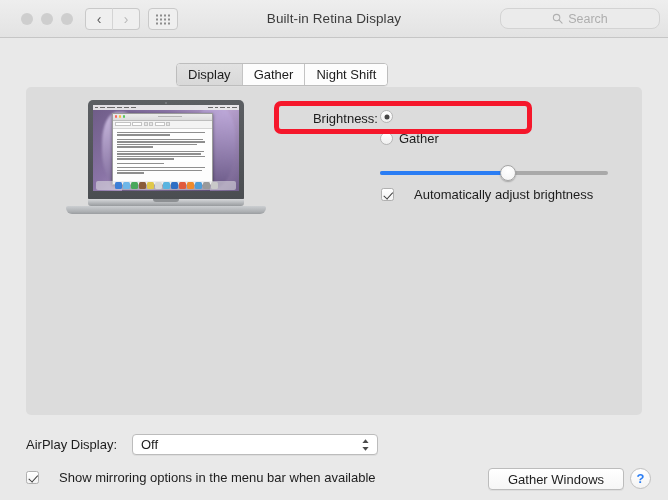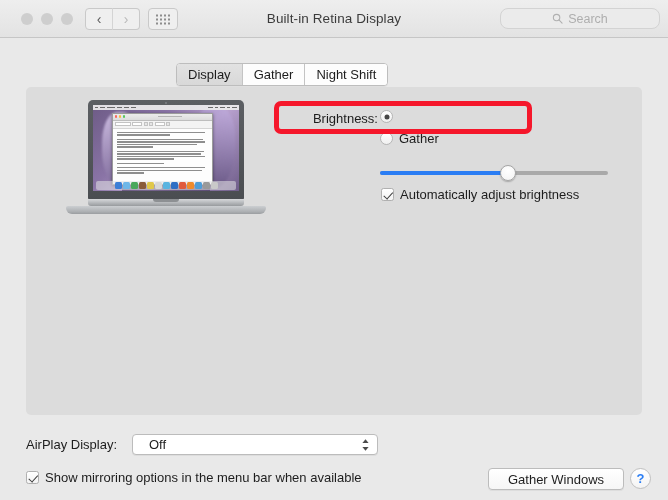--- a/index.html
+++ b/index.html
@@ -411,21 +411,21 @@
     border: 1px solid #a5a5a5;
     box-sizing: border-box;
     box-shadow: 0 1px 1.5px rgba(0,0,0,0.25);
   }
 
   
   .cb-row {
     position: absolute;
     display: flex;
     align-items: center;
-    gap: 6px;
+    gap: 20px;
   }
   #cb-autobright { left: 381px; top: 187px; }
   #cb-mirroring  { left: 26px; top: 470px; }
   .cbox {
     width: 13px; height: 13px;
     background: linear-gradient(to bottom, #ffffff, #f3f3f3);
     border: 1px solid #b0b0b0;
     border-radius: 2.5px;
     box-sizing: border-box;
     position: relative;
@@ -454,21 +454,21 @@
     border: 1px solid #bcbcbc;
     border-radius: 4px;
     box-sizing: border-box;
     display: flex;
     align-items: center;
     box-shadow: 0 1px 0 rgba(0,0,0,0.05);
   }
   #airplay-value {
     font-size: 13px;
     color: #1d1d1d;
-    padding-left: 16px;
+    padding-left: 8px;
   }
   #airplay-arrows {
     margin-left: auto;
     margin-right: 7px;
     display: flex;
     flex-direction: column;
     align-items: center;
     line-height: 1;
     color: #4a4a4a;
   }

